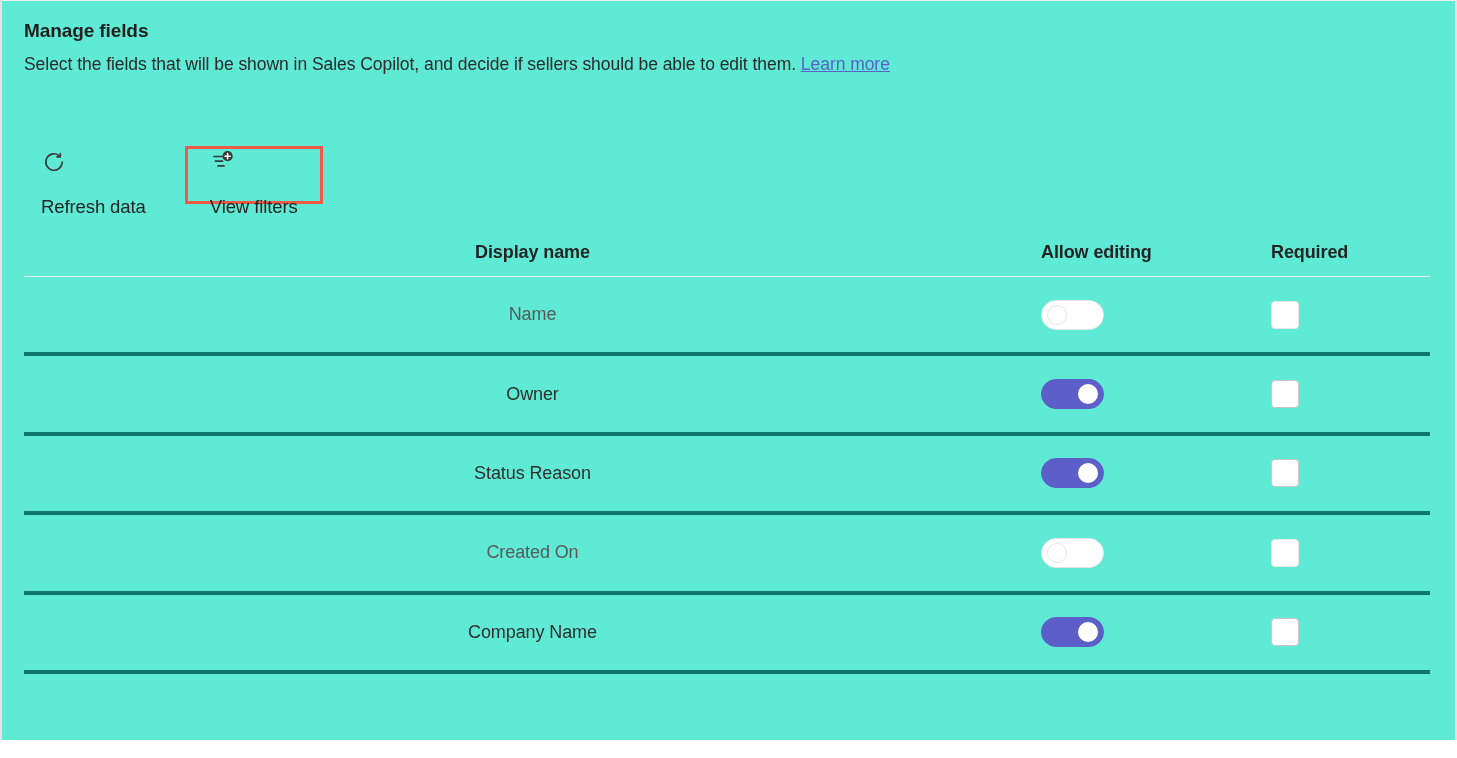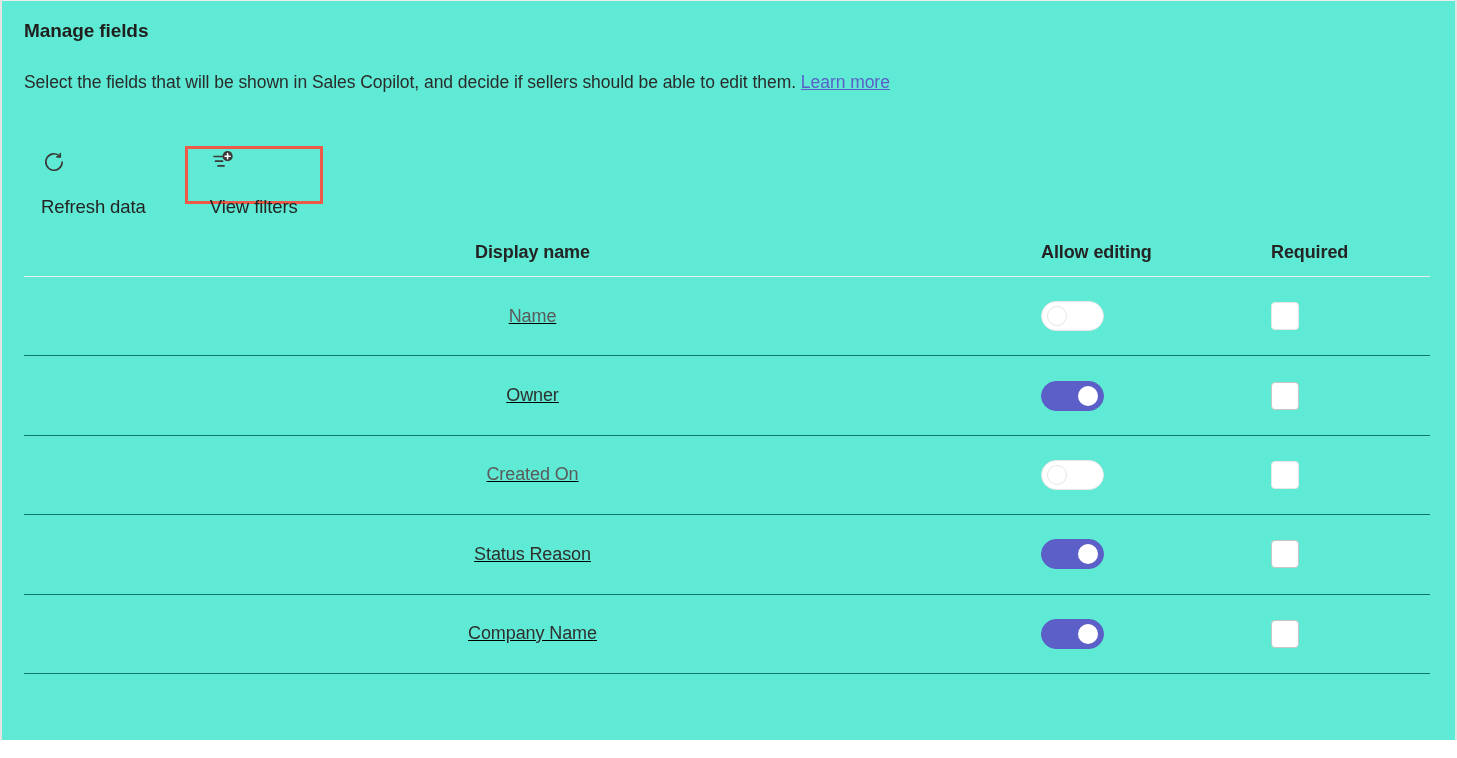--- a/index.html
+++ b/index.html
@@ -31,21 +31,21 @@
     right: 20px;
   }
   .hdr-title {
     font-size: 19px;
     font-weight: bold;
     color: #201f1e;
     letter-spacing: -0.1px;
     line-height: 24px;
   }
   .hdr-desc {
-    margin-top: 27px;
+    margin-top: 9px;
     font-size: 17.5px;
     color: #2b2b2b;
     line-height: 24px;
     letter-spacing: -0.05px;
     white-space: nowrap;
   }
   .hdr-link {
     color: #5b5fc7;
     text-decoration: underline;
     cursor: pointer;
@@ -102,22 +102,21 @@
     align-items: center;
     box-sizing: border-box;
     text-align: center;
   }
   .thead {
     height: 48px;
     border-bottom: 1px solid #ededed;
   }
   .tbody-row {
     height: 79.4px;
-    border-bottom: 1px solid #0f766e;
-    text-decoration: underline;
+    border-bottom: 4px solid #0f766e;
   }
   .c-name {
     flex: 1 1 auto;
     padding-left: 16px;
     box-sizing: border-box;
   }
   .c-allow {
     flex: 0 0 230px;
     display: flex;
     align-items: center;
@@ -288,39 +287,39 @@
           <div class="c-allow">
             <div class="toggle on">
               <div class="knob"></div>
             </div>
           </div>
           <div class="c-req">
             <div class="checkbox unchecked"></div>
           </div>
         </div>
         <div class="trow tbody-row">
+          <div class="c-name"><span class="cell-text">Status Reason</span></div>
+          <div class="c-allow">
+            <div class="toggle on">
+              <div class="knob"></div>
+            </div>
+          </div>
+          <div class="c-req">
+            <div class="checkbox unchecked"></div>
+          </div>
+        </div>
+        <div class="trow tbody-row">
           <div class="c-name"><span class="cell-text dim">Created On</span></div>
           <div class="c-allow">
             <div class="toggle off disabled">
               <div class="knob"></div>
             </div>
           </div>
           <div class="c-req">
             <div class="checkbox unchecked disabled"></div>
-          </div>
-        </div>
-        <div class="trow tbody-row">
-          <div class="c-name"><span class="cell-text">Status Reason</span></div>
-          <div class="c-allow">
-            <div class="toggle on">
-              <div class="knob"></div>
-            </div>
-          </div>
-          <div class="c-req">
-            <div class="checkbox unchecked"></div>
           </div>
         </div>
         <div class="trow tbody-row">
           <div class="c-name"><span class="cell-text">Company Name</span></div>
           <div class="c-allow">
             <div class="toggle on">
               <div class="knob"></div>
             </div>
           </div>
           <div class="c-req">

